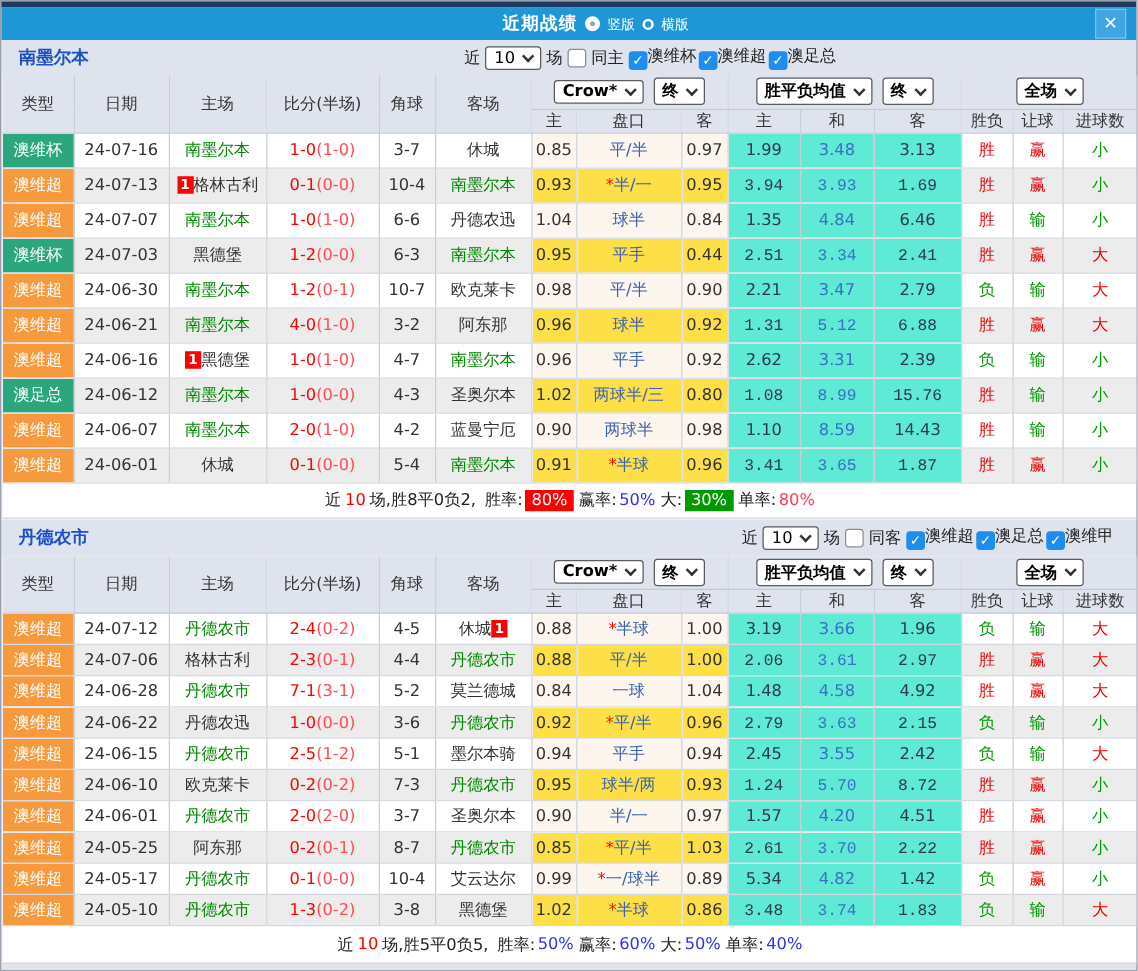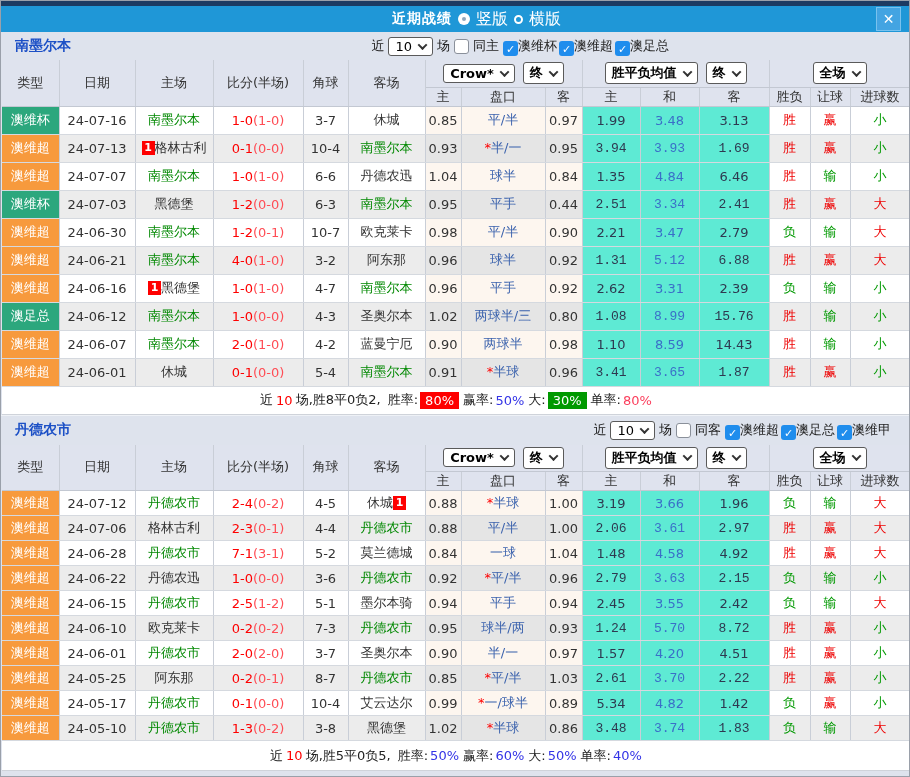--- a/index.html
+++ b/index.html
@@ -7,21 +7,21 @@
   body { font-family:"DejaVu Sans","Liberation Sans",sans-serif; }
   .frame{ width:910px; height:777px; background:#dee3ed; position:relative; overflow:hidden; border:1px solid #9aa0aa; }
   .top-strip{ height:5px; background:#1d3b62; }
   .titlebar{ height:26px; background:#1f97d7; position:relative; display:flex; align-items:center; justify-content:center; }
   .title-group{ display:flex; align-items:center; gap:6px;margin-left:43px; }
   .title{ color:#fff; font-weight:bold; font-size:14px; letter-spacing:1px; }
   .radio{ display:inline-block; border-radius:50%; }
   .radio.on{ width:12px; height:12px; background:#fff; position:relative; }
   .radio.on::after{ content:""; position:absolute; left:4px; top:4px; width:4px; height:4px; border-radius:50%; background:#8fa7bc; }
   .radio.off{ width:9px; height:9px; border:2px solid #fff; background:transparent; }
-  .radio-label{ color:#fff; font-size:16px; }
+  .radio-label{ color:#fff; font-size:11px; }
   .close-btn{ position:absolute; right:8px; top:1px; width:25px; height:24px; background:#43a4e2; border:1px solid #79c2ee; color:#fff; font-weight:bold; font-size:14px; line-height:22px; text-align:center; cursor:pointer; }
 
   .sec-header{ display:flex; align-items:center; }
   #sec0 .sec-header{ height:28px; }
   #sec1 .sec-header{ height:30px; border-top:1px solid #eef1f6; }
   .team-name{ font-size:14px; font-weight:bold; color:#1c50c6; margin-left:14px; }
   .filter{ display:flex; align-items:center; gap:4px; font-size:13px; color:#222; margin-left:auto; }
   #sec0 .filter{ margin-right:238px; }
   #sec1 .filter{ margin-right:16px; }
   .sel{ display:inline-flex; align-items:center; gap:7px; background:#fff; border:1px solid #5a5a5a; border-radius:3px; padding:1px 6px; font-size:13px; color:#000; cursor:pointer; }
@@ -38,21 +38,21 @@
   td{ font-size:13px; color:#333; }
   thead tr.ctrl-row th{ height:27px; }
   thead tr.sub-row th{ height:19px; }
   .ctrl-cell{ text-align:center; }
   .ctrl-inner{ display:flex; justify-content:center; gap:8px; align-items:center;font-weight:bold; }
   #sec0 tbody tr{ height:28px; }
   #sec1 tbody tr{ height:25px; }
   tbody tr.odd td{ background:#ffffff; }
   tbody tr.even td{ background:#ececec; }
   tbody tr.odd td.asian{ background:#fdf6ef; }
-  tbody tr.even td.asian{ background:#e5e5e5; }
+  tbody tr.even td.asian{ background:#fde047; }
   tbody tr.odd td.euro{ background:#5eead4;text-align:center; }
   tbody tr.even td.euro{ background:#5eead4;font-family:Liberation Mono, monospace; }
   td.c-type{ color:#fff; font-size:13px; }
   td .ft{ color:#fe0000; }
   td .ht{ color:#ff4d55; }
   .hl{ color:#008800; }
   .badge1{ display:inline-block; background:#fe0000; color:#fff; font-size:11px; font-weight:bold; width:13px; height:14px; line-height:14px; vertical-align:1px; }
   td.c-hcap{ color:#3b62ad; }
   td.c-hcap .star{ color:#fe0000; }
   td.c-ah,td.c-aa{ color:#333; }

